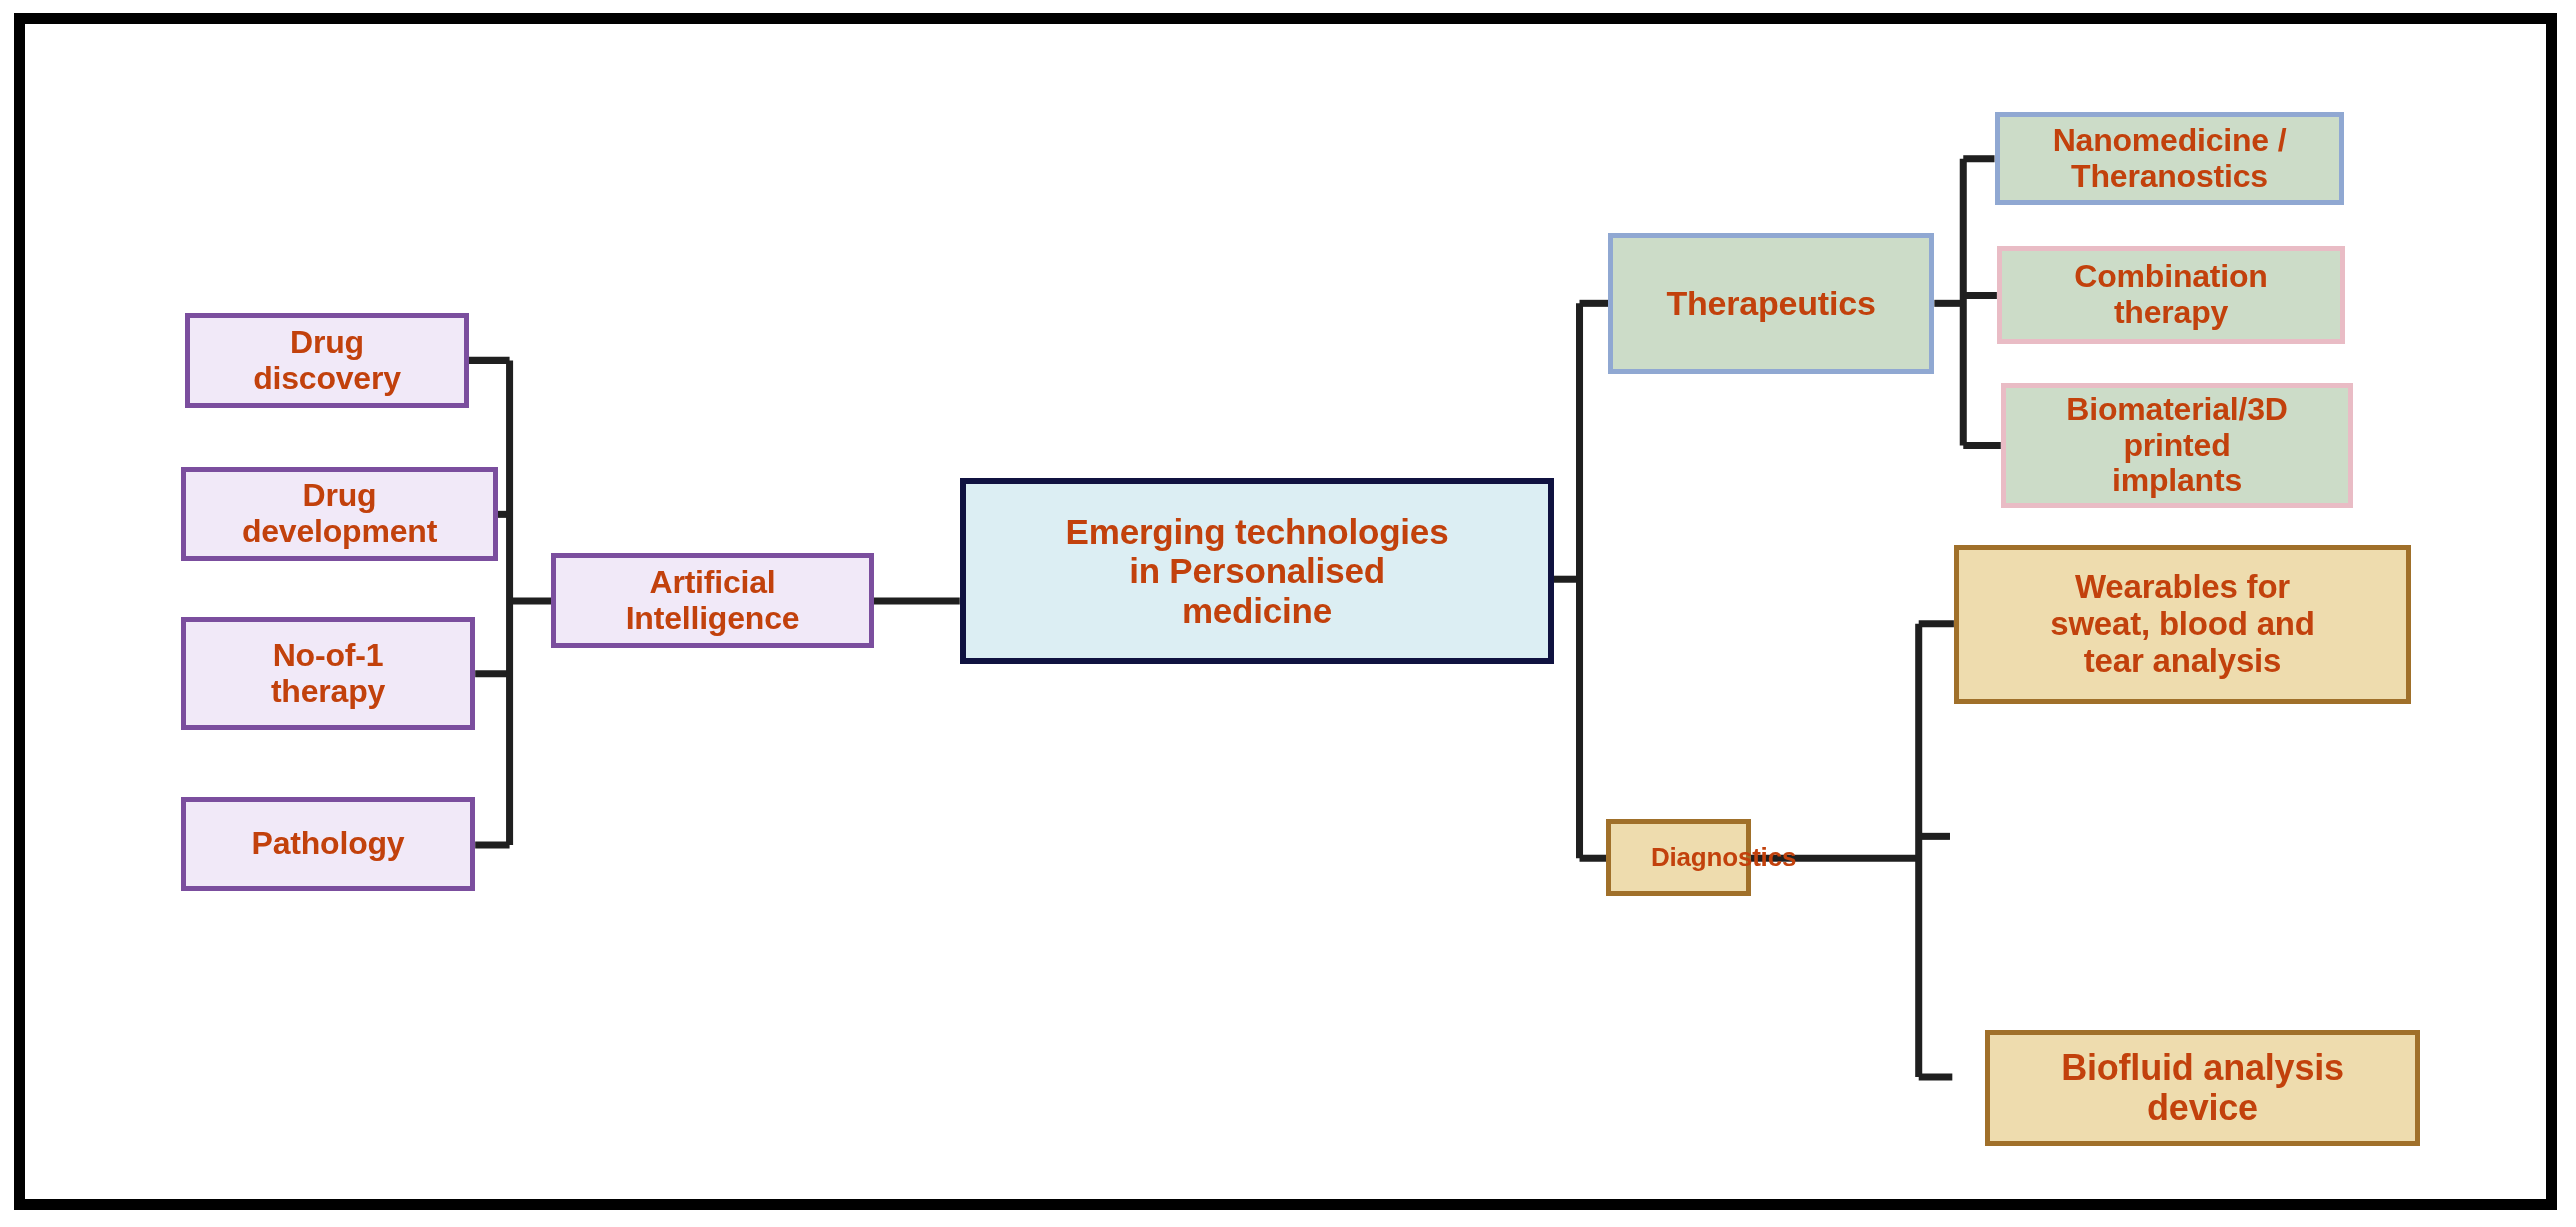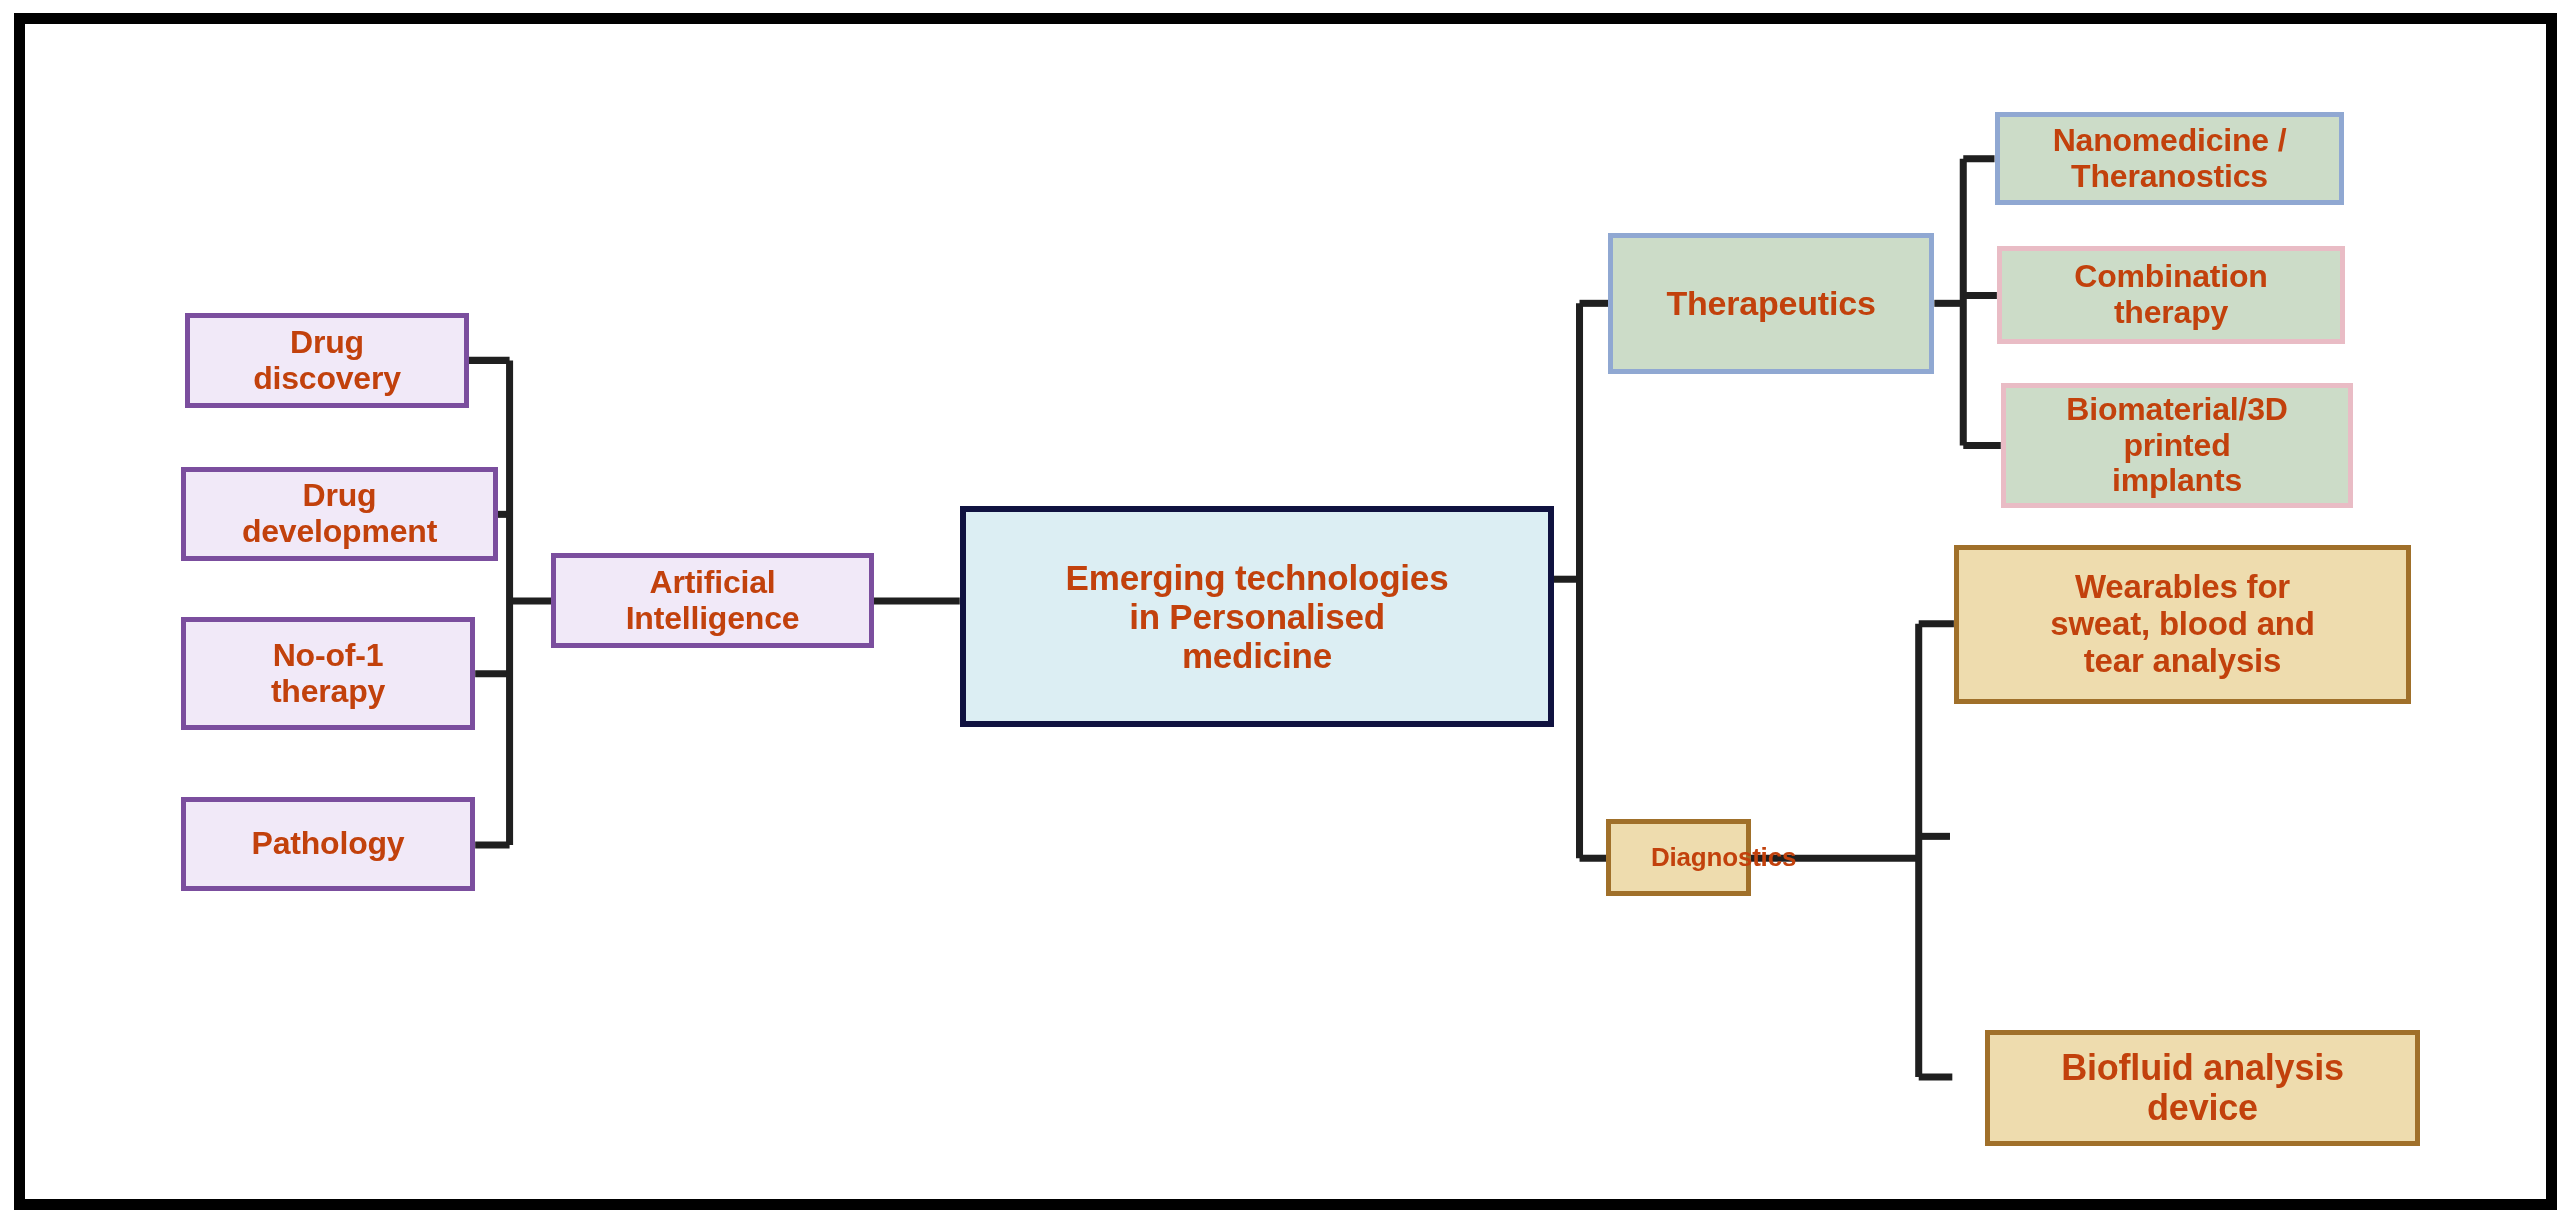--- a/index.html
+++ b/index.html
@@ -34,21 +34,21 @@
   .pal-green-blue{background:#ccdcc8;border:5.5px solid #90a8d2;}
   .pal-green-pink{background:#ccdcc8;border:5.5px solid #e9bcc5;}
   .pal-tan   {background:#eedcae;border:5.5px solid #a0702a;}
 
   
   #n-drug-discovery   {left:185px; top:313px;  width:284px; height:95px; font-size:32px;}
   #n-drug-development {left:181px; top:467px;  width:317px; height:94px; font-size:32px;}
   #n-n-of-1-therapy   {left:181px; top:617px;  width:294px; height:113px; font-size:32px;}
   #n-pathology        {left:181px; top:797px; width:294px; height:94px; font-size:32px;}
   #n-ai               {left:551px; top:553px;  width:323px; height:95px; font-size:32px;}
-  #n-emerging         {left:960px;top:506px;  width:594px; height:221px; font-size:35px;}
+  #n-emerging         {left:960px;top:478px;  width:594px; height:186px; font-size:35px;}
   #n-therapeutics     {left:1608px;top:233px;  width:326px; height:141px; font-size:34px;}
   #n-nanomedicine     {left:1995px;top:112px;  width:349px; height:93px; font-size:32px;}
   #n-combination      {left:1997px;top:246px;  width:348px; height:98px; font-size:32px;}
   #n-biomaterial      {left:2001px;top:383px;  width:352px; height:125px; font-size:32px;}
   #n-wearables        {left:1954px;top:545px;  width:457px; height:159px; font-size:33px;}
   #n-diagnostics      {left:1606px;top:819px; width:145px; height:77px;  font-size:26px;padding-left:40px;}
   #n-circulating      {left:1950px;top:767px;  width:442px; height:138px; font-size:32px;}
   #n-biofluid         {left:1952px;top:1030px; width:435px; height:116px; font-size:36px;margin-left:33px;}
 </style>
 </head>

